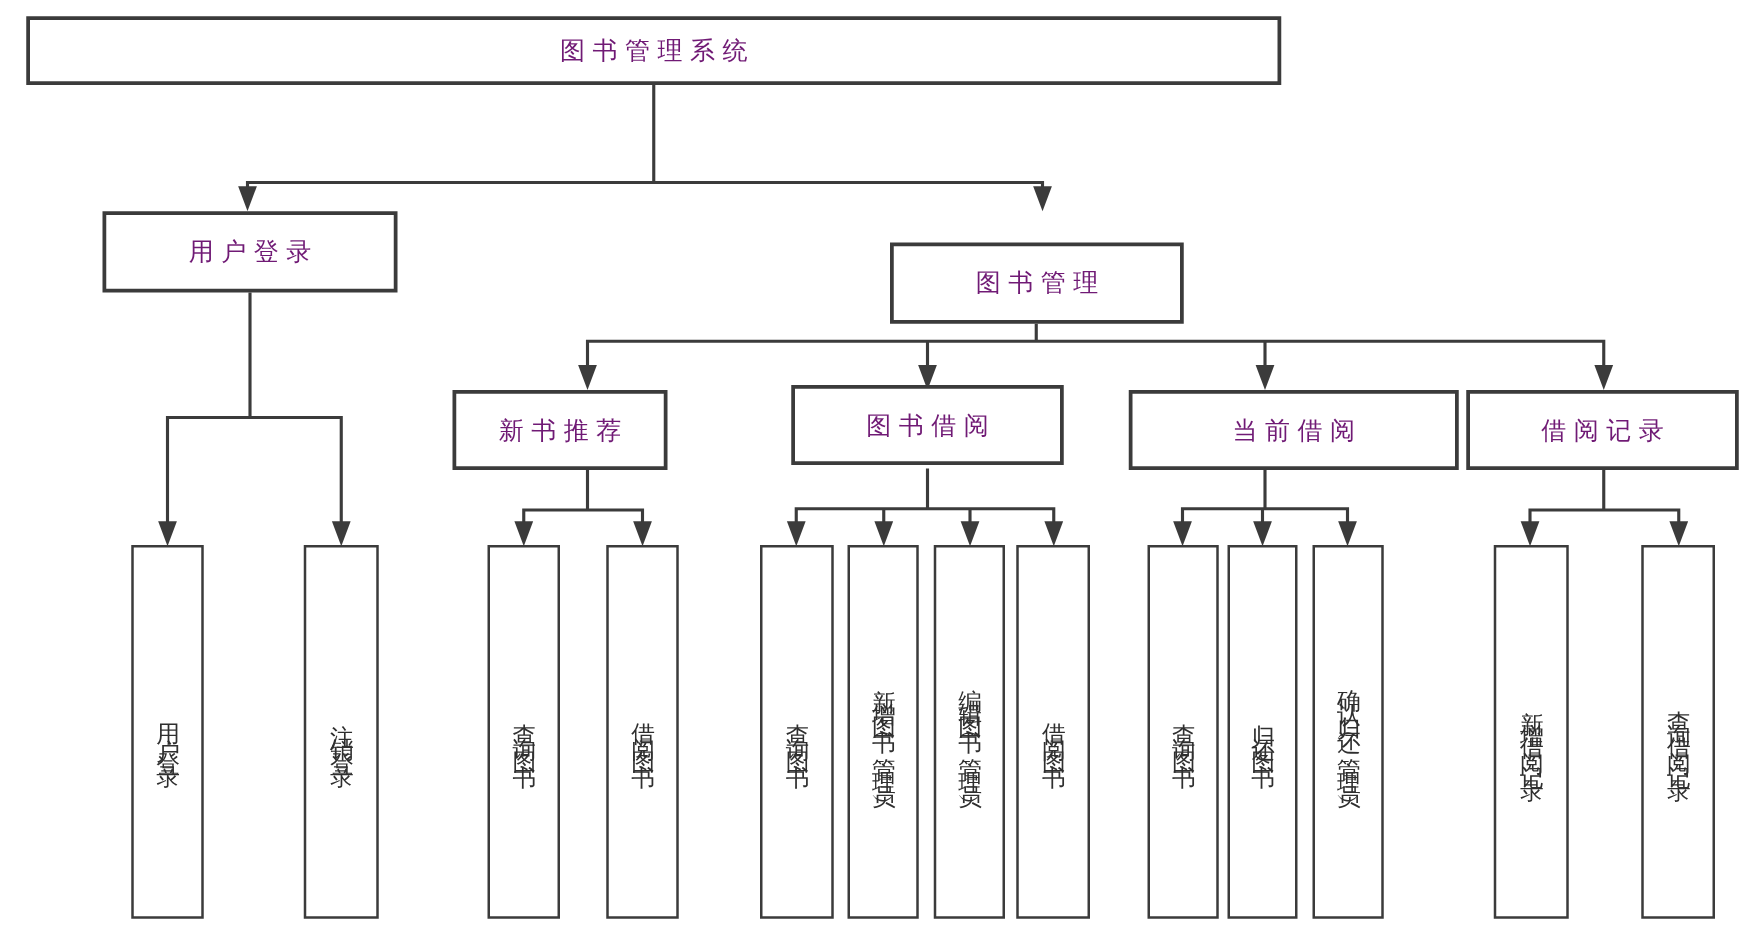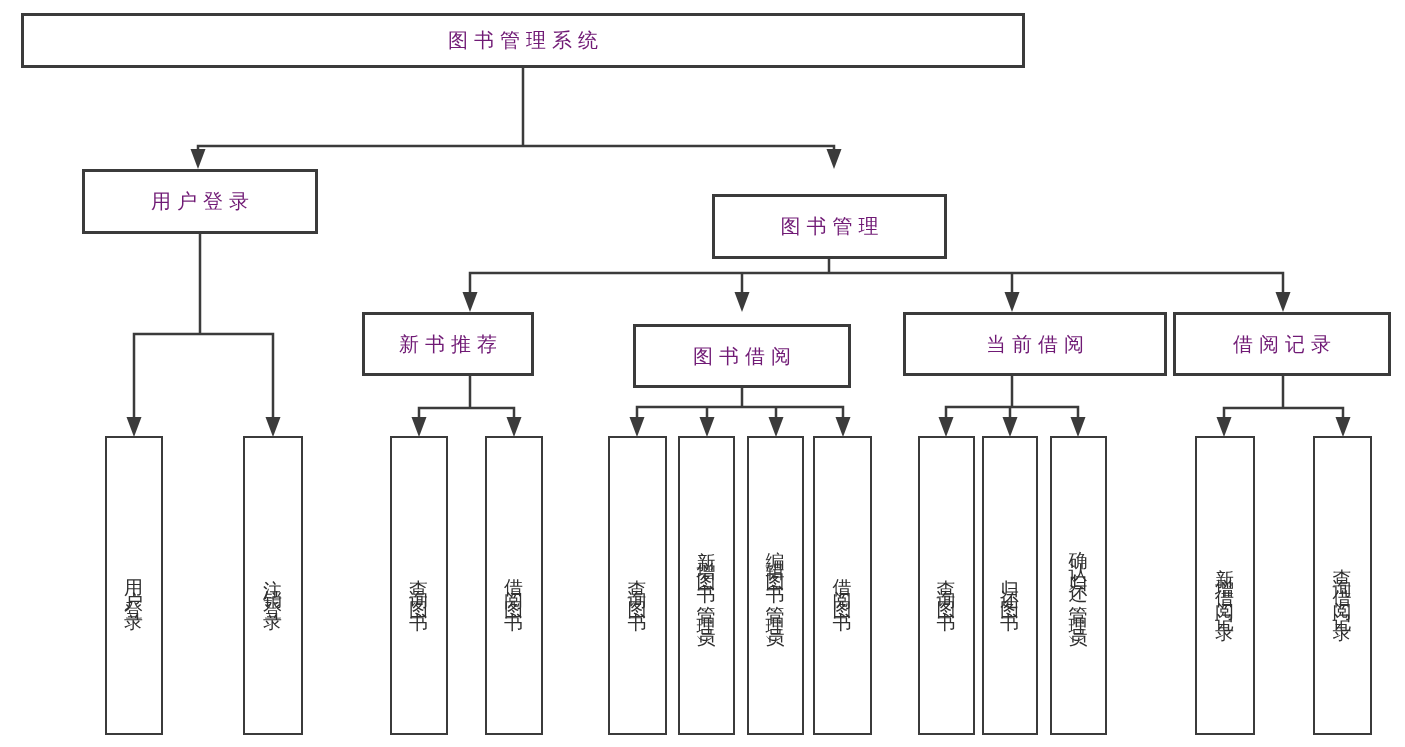--- a/index.html
+++ b/index.html
@@ -41,21 +41,21 @@
     color:#2f2f2f;
     z-index:2;
   }
   
   #n-root            {left:21px;  top:13px;  width:1004px; height:55px;}
   
   #n-user-login      {left:82px;  top:169px; width:236px; height:65px;}
   #n-book-management {left:712px; top:169px; width:235px; height:65px;margin-top:25px;}
   
   #n-new-book        {left:362px; top:312px; width:172px; height:64px;}
-  #n-book-borrow     {left:633px; top:324px; width:218px; height:64px;}
+  #n-book-borrow     {left:633px; top:308px; width:218px; height:64px;}
   #n-current-borrow  {left:903px; top:312px; width:264px; height:64px;}
   #n-borrow-record   {left:1173px;top:312px; width:218px; height:64px;align-items:center;}
   
   #l-user-login      {left:105px; top:436px; width:58px; height:299px;}
   #l-logout          {left:243px; top:436px; width:60px; height:299px;}
   #l-nb-query        {left:390px; top:436px; width:58px; height:299px;}
   #l-nb-borrow       {left:485px; top:436px; width:58px; height:299px;}
   #l-bb-query        {left:608px; top:436px; width:59px; height:299px;}
   #l-bb-add          {left:678px; top:436px; width:57px; height:299px;}
   #l-bb-edit         {left:747px; top:436px; width:57px; height:299px;}

